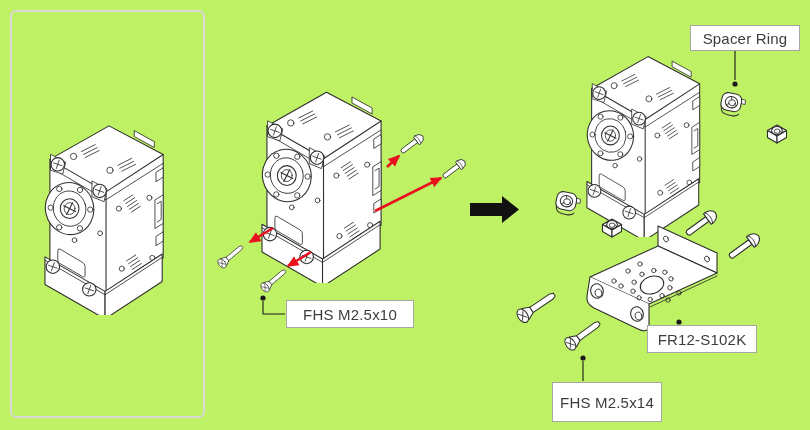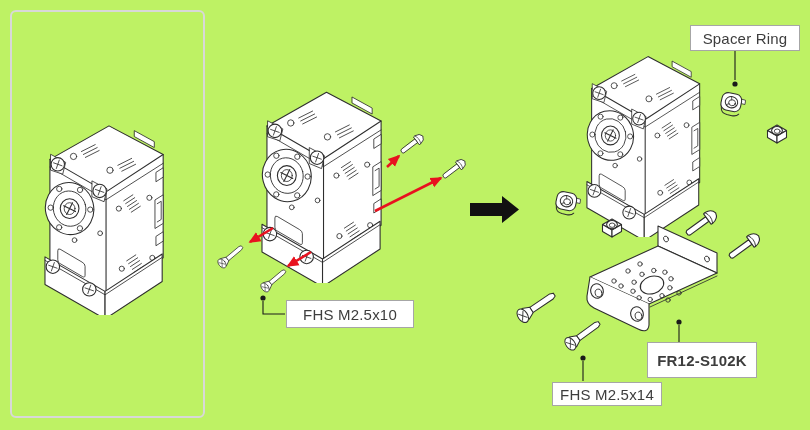--- a/index.html
+++ b/index.html
@@ -12,22 +12,22 @@
     position:absolute;left:10px;top:10px;width:195px;height:408px;
     border:2px solid #d8d8d8;border-radius:6px;box-sizing:border-box;
   }
   .callout{
     position:absolute;display:flex;align-items:center;justify-content:center;
     border:1px solid #a6a6a6;background:#ffffff;color:#3d3d3d;
     font-size:15px;letter-spacing:0.2px;box-sizing:border-box;white-space:nowrap;
   }
   .co-spacer{left:690px;top:25px;width:110px;height:26px;}
   .co-fhs10{left:286px;top:300px;width:128px;height:28px;}
-  .co-fr12{left:647px;top:342px;width:110px;height:36px;font-weight:bold;}
-  .co-fhs14{left:552px;top:382px;width:110px;height:24px;}
+  .co-fr12{left:647px;top:325px;width:110px;height:28px;}
+  .co-fhs14{left:552px;top:382px;width:110px;height:40px;}
   
   .ln{stroke:#2e2e2e;stroke-width:1.1;fill:none;stroke-linecap:round;stroke-linejoin:round;}
   .fw{fill:#ffffff;stroke:#2e2e2e;stroke-width:1.1;stroke-linejoin:round;stroke-linecap:round;}
   .thin{stroke-width:0.85;}
   .red{stroke:#e8121f;stroke-width:2.6;fill:none;stroke-linecap:butt;}
   .dot{fill:#1a1a1a;stroke:none;}
   .ldr{stroke:#1a1a1a;stroke-width:1.1;fill:none;}
   .blk{fill:#111111;stroke:none;}
 </style>
 </head>

